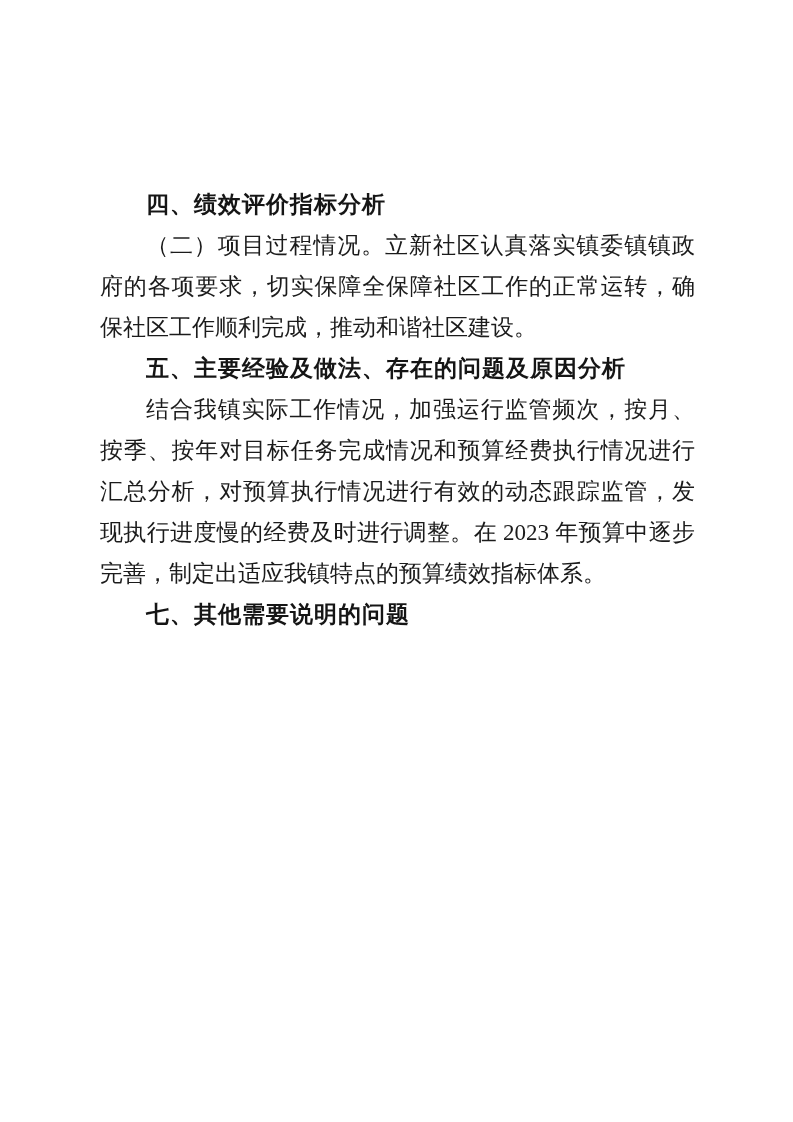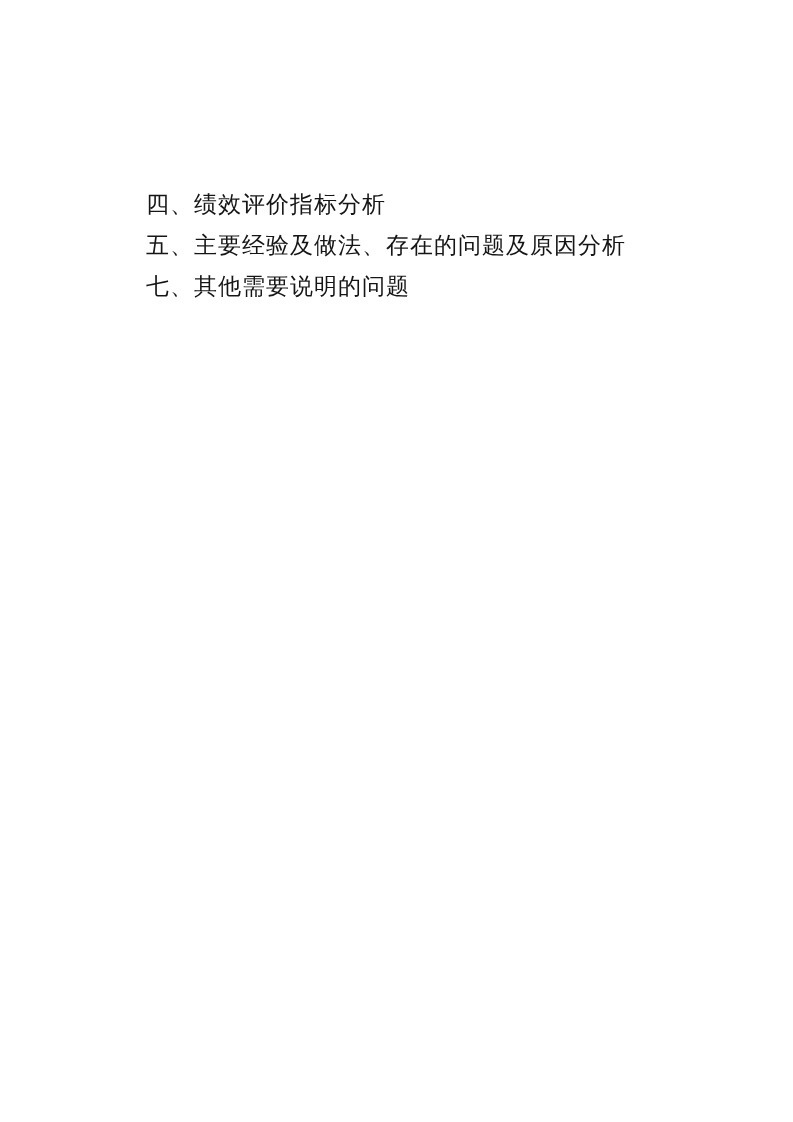--- a/index.html
+++ b/index.html
@@ -24,21 +24,21 @@
     left: 100px;
     top: 184px;
     width: 595px;
     font-size: 23px;
     line-height: 41px;
     color: #1b1b1b;
   }
   .hd {
     margin: 0;
     font-family: "Liberation Sans", "DejaVu Sans", sans-serif;
-    font-weight: 400;
+    font-weight: 700;
     font-size: 23px;
     line-height: 41px;
     text-indent: 2em;
     letter-spacing: 1px;
     color: #151515;
   }
   .para {
     margin: 0;
     text-indent: 2em;
     text-align: justify;
@@ -50,24 +50,26 @@
 </style>
 </head>
 <body>
 
 <div class="page">
   <div class="content">
 
     <h2 class="hd">四、绩效评价指标分析</h2>
 
 
+    <p class="para">（二）项目过程情况。立新社区认真落实镇委镇镇政府的各项要求，切实保障全保障社区工作的正常运转，确保社区工作顺利完成，推动和谐社区建设。</p>
 
 
     <h2 class="hd">五、主要经验及做法、存在的问题及原因分析</h2>
 
+    <p class="para">结合我镇实际工作情况，加强运行监管频次，按月、按季、按年对目标任务完成情况和预算经费执行情况进行汇总分析，对预算执行情况进行有效的动态跟踪监管，发现执行进度慢的经费及时进行调整。在 2023 年预算中逐步完善，制定出适应我镇特点的预算绩效指标体系。</p>
 
 
 
     <h2 class="hd">七、其他需要说明的问题</h2>
 
 
   </div>
 </div>
 
 </body></html>

